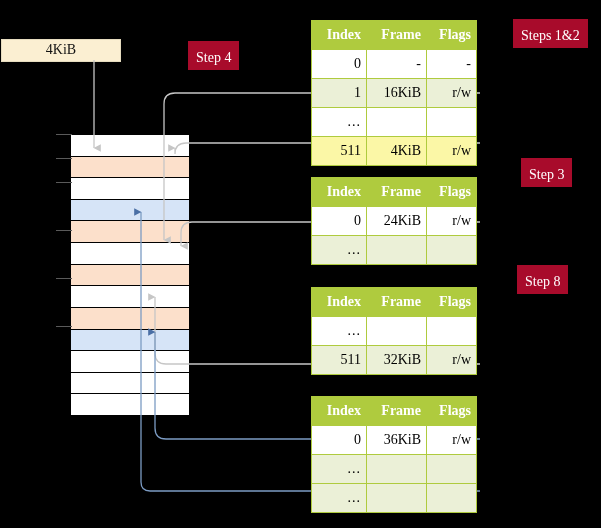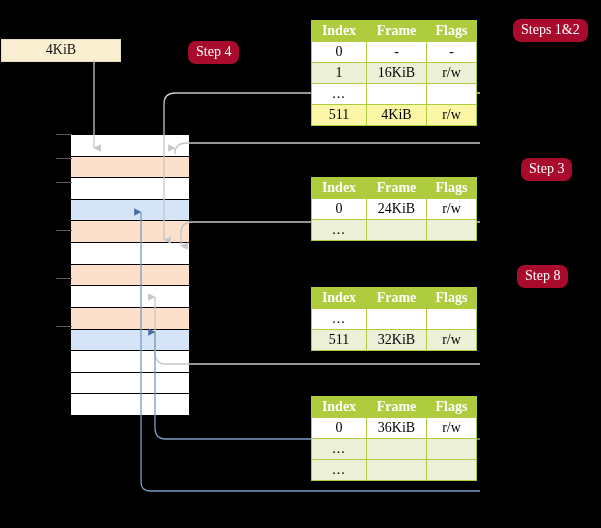--- a/index.html
+++ b/index.html
@@ -11,22 +11,22 @@
   .stage{position:absolute;left:0;top:0;width:601px;height:528px;}
 
   
   .step-pill{
     position:absolute;
     background:#A80B2B;
     color:#ffffff;
     font-family:"Liberation Serif", serif;
     font-size:14px;
     line-height:18px;
-    padding:2px 8px 3px 8px;
-    border-radius:8px;
+    padding:8px 8px 3px 8px;
+    border-radius:0;
     white-space:nowrap;
     box-shadow:0 1px 0 rgba(0,0,0,.5);
     text-align:center;
   }
 
   
   .vpage{
     position:absolute;
     background:#FBEFD2;
     border:1px solid #E6DCBF;
@@ -57,23 +57,23 @@
   .ptable{
     position:absolute;
     border-collapse:collapse;
     border:1px solid #cfcfcf;
     background:#ffffff;
     font-size:14px;
   }
   .ptable td,.ptable th{
     border:1px solid #AFCB3E;
     padding:1px 5px 2px 5px;
-    text-align:center;
+    text-align:right;
     font-weight:normal;
-    height:21px;
+    height:29px;
     box-sizing:border-box;
     vertical-align:middle;
     white-space:nowrap;
   }
   .ptable th{
     background:#AFCB3E;
     color:#ffffff;
     font-weight:bold;
     border:1px solid #AFCB3E;
     font-size:14px;

